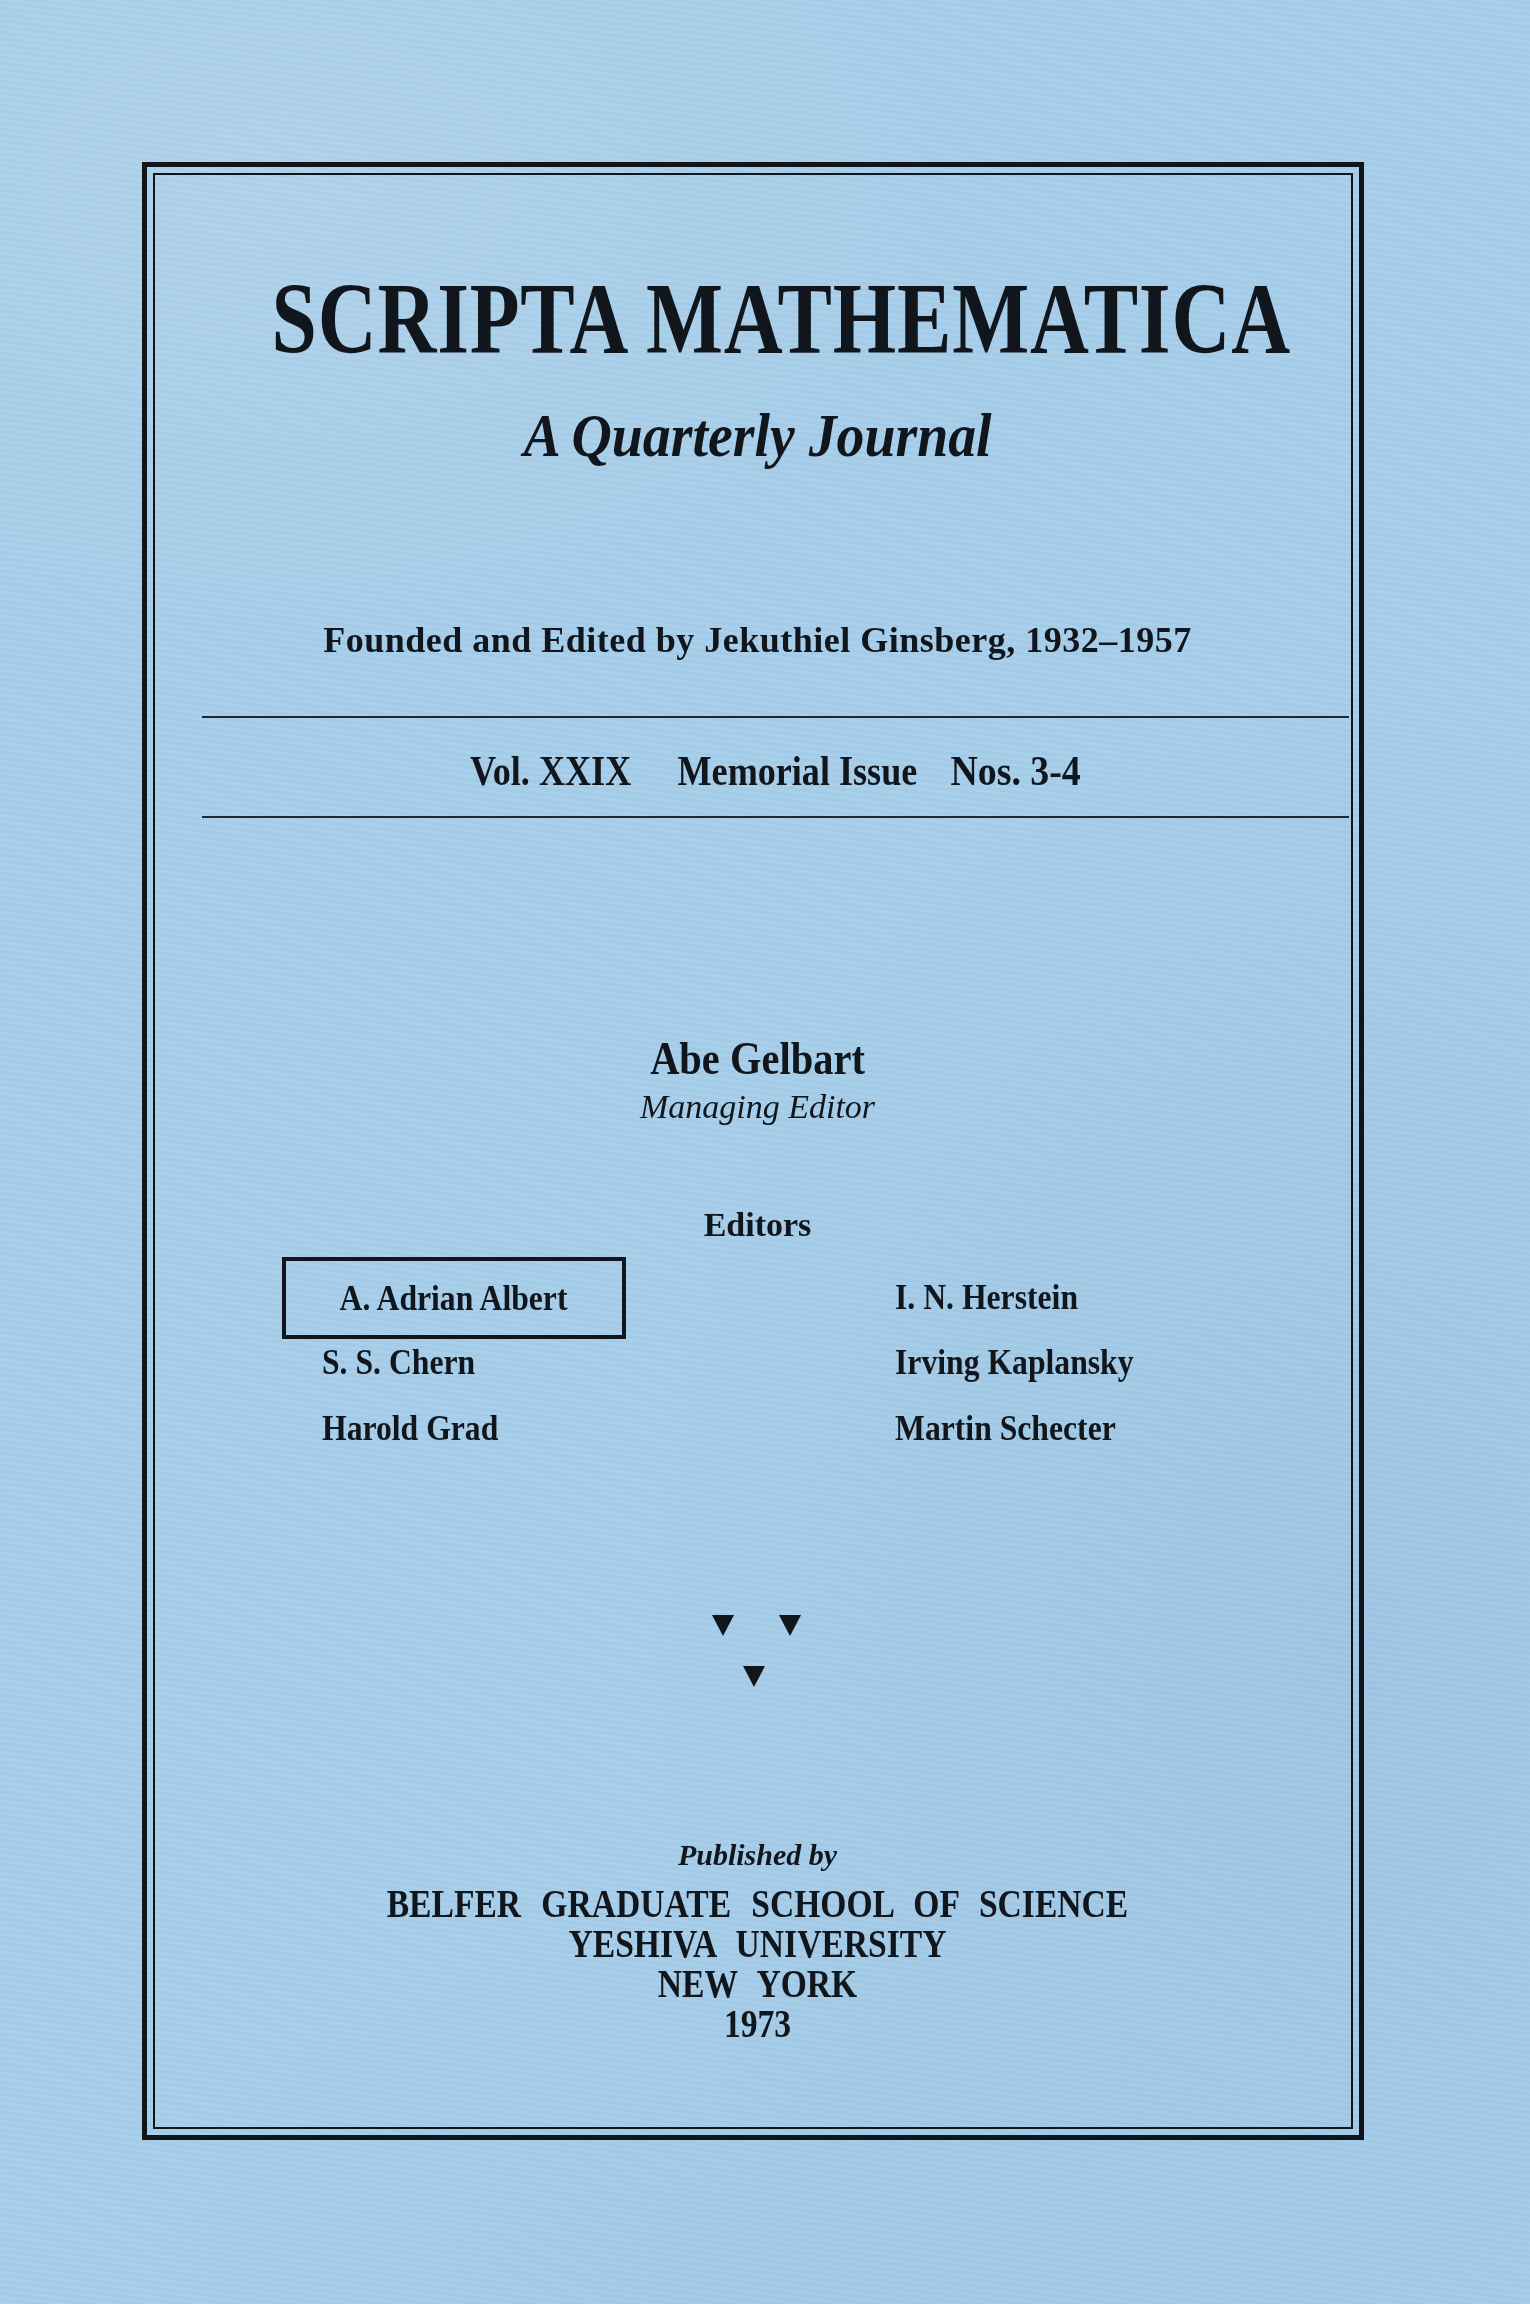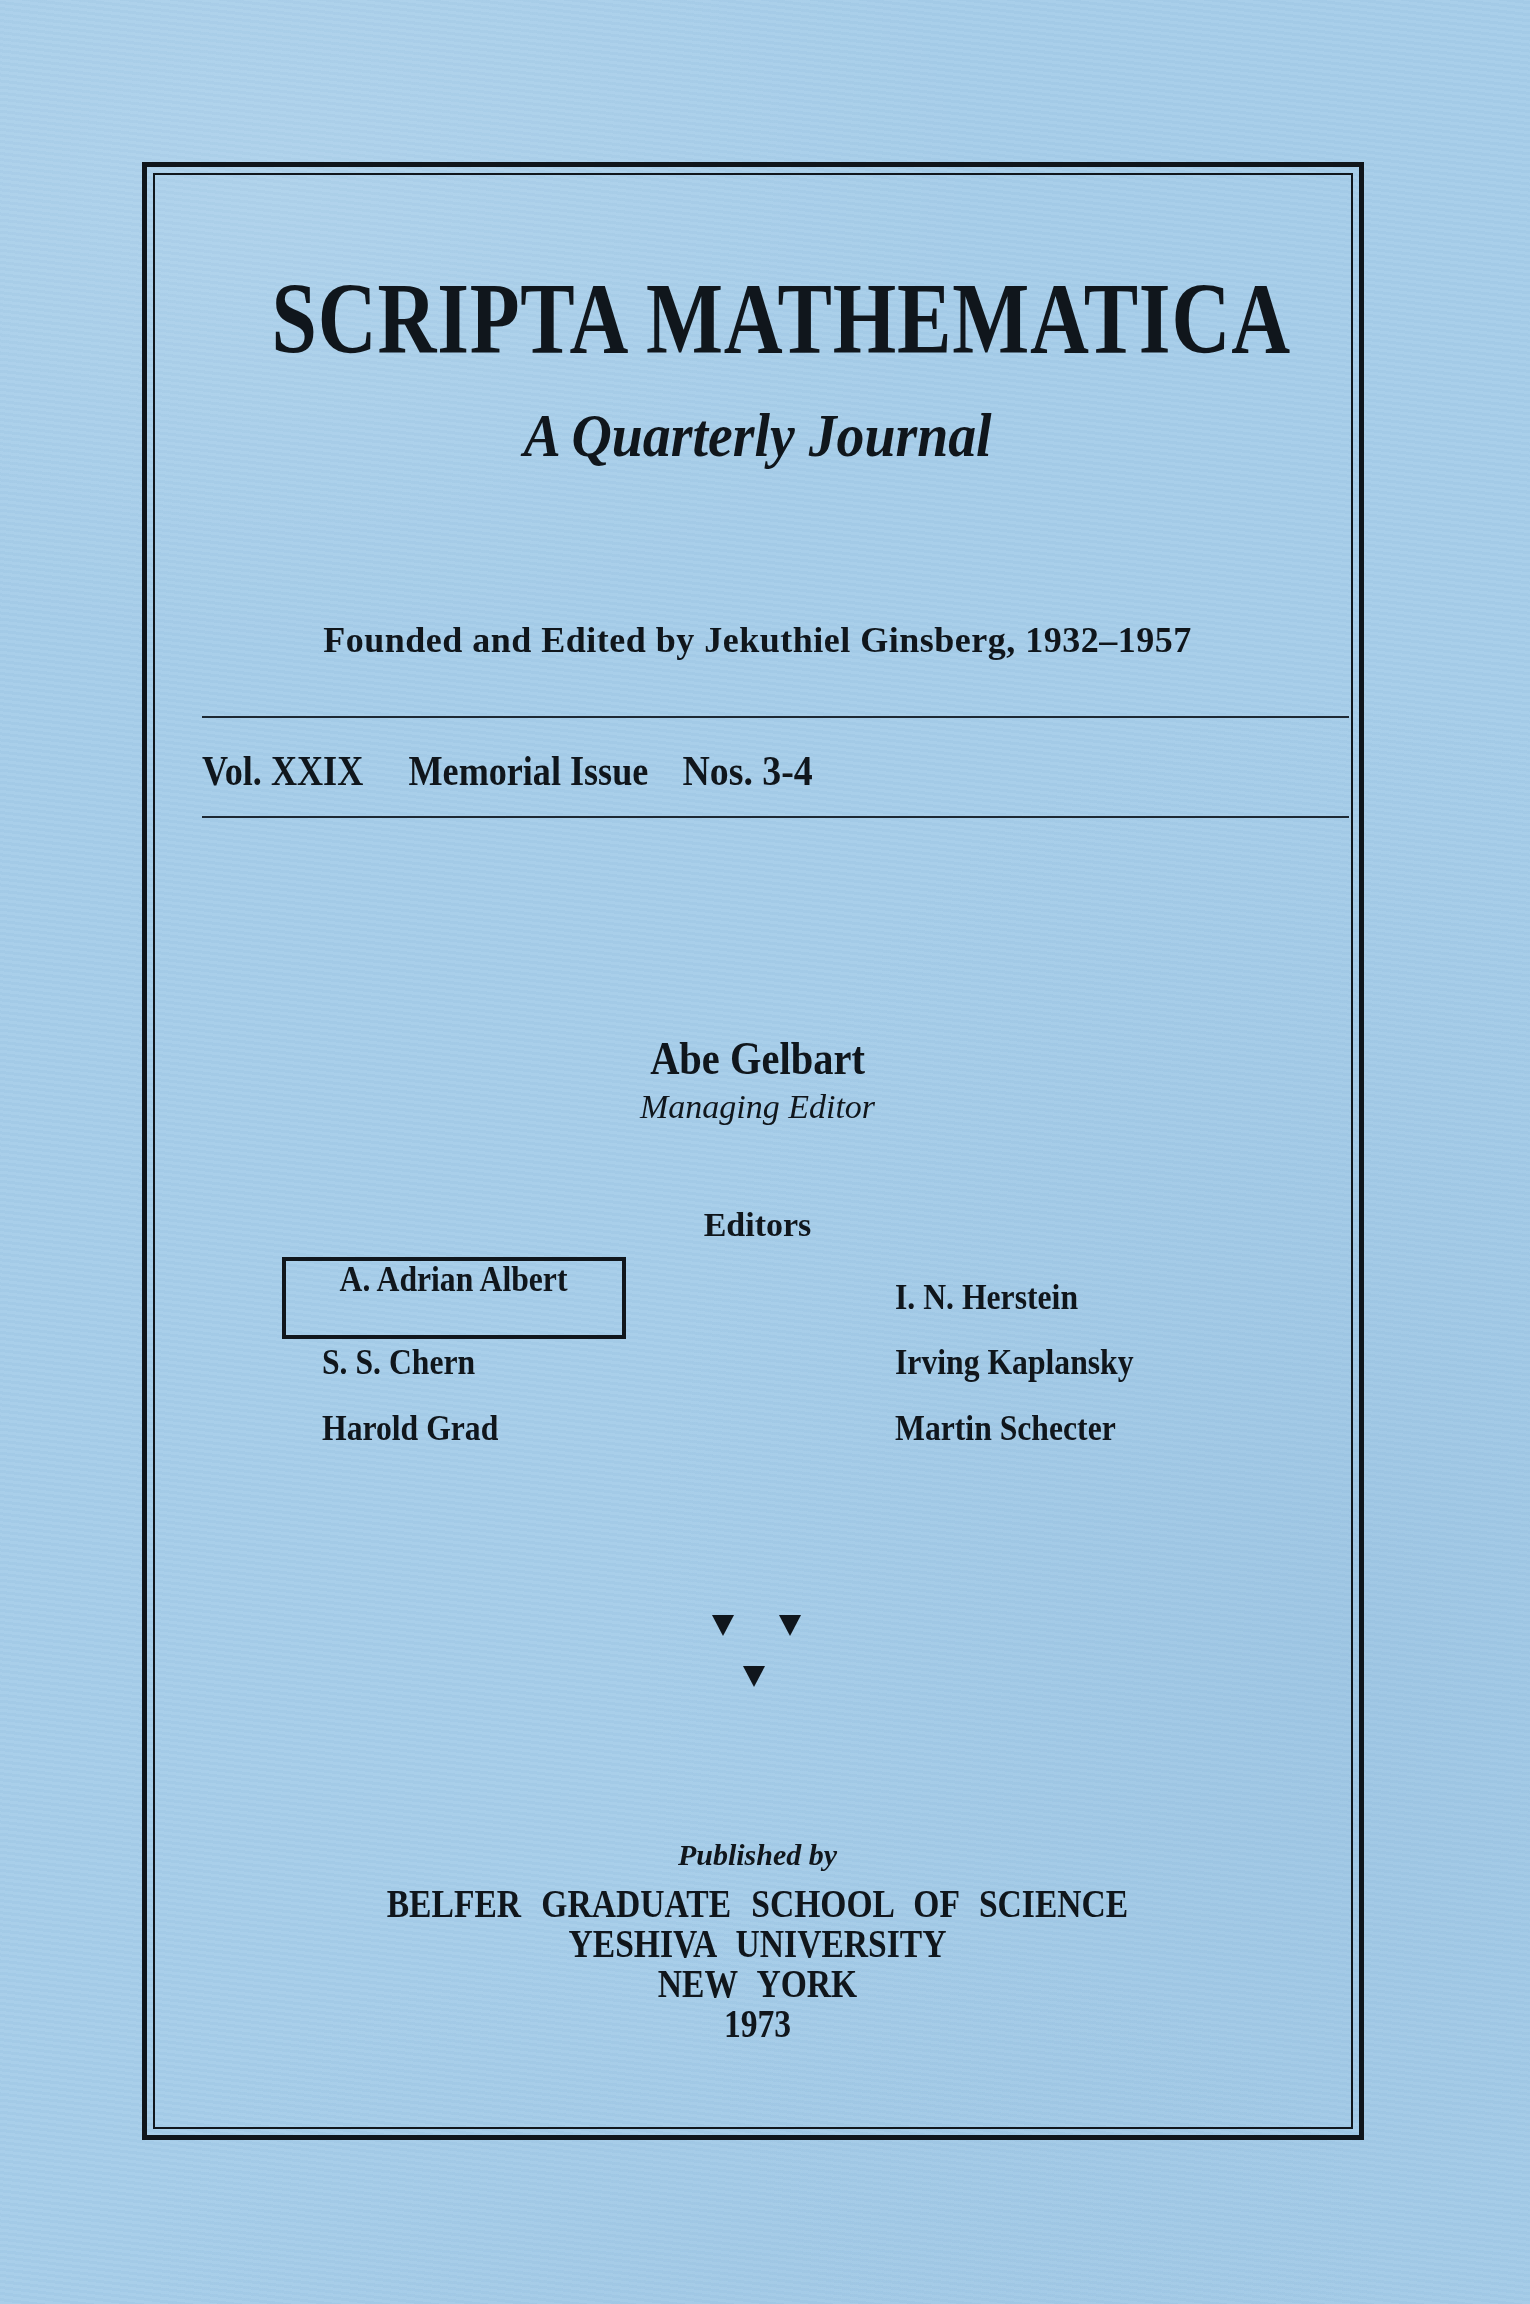--- a/index.html
+++ b/index.html
@@ -72,21 +72,21 @@
     height: 2px;
     background: #1d2833;
   }
   .rule-top { top: 716px; }
   .rule-bottom { top: 816px; }
   .issue-row {
     position: absolute;
     left: 202px; top: 750px;
     width: 1147px;
     display: flex;
-    justify-content: flex-start;
+    justify-content: center;
     align-items: baseline;
     font-size: 42px;
     font-weight: bold;
     line-height: 1;
     white-space: nowrap;
   }
   .issue-row .vol   { transform: scaleX(0.86); transform-origin: 0 50%; }
   .issue-row .label { transform: scaleX(0.86); transform-origin: 50% 50%; }
   .issue-row .nos   { transform: scaleX(0.90); transform-origin: 100% 50%; }
 
@@ -116,20 +116,21 @@
     white-space: nowrap;
     transform: scaleX(0.88);
     transform-origin: 0 50%;
   }
   .memorial-box {
     position: absolute;
     left: 282px; top: 1257px;
     width: 336px; height: 74px;
     border: 4px solid #10161c;
     display: flex;
+    align-items: center;
     justify-content: center;
     font-size: 36px;
     font-weight: bold;
     white-space: nowrap;
   }
   .memorial-box .boxed-name {
     transform: scaleX(0.88);
     transform-origin: 50% 50%;
     line-height: 1;
   }

